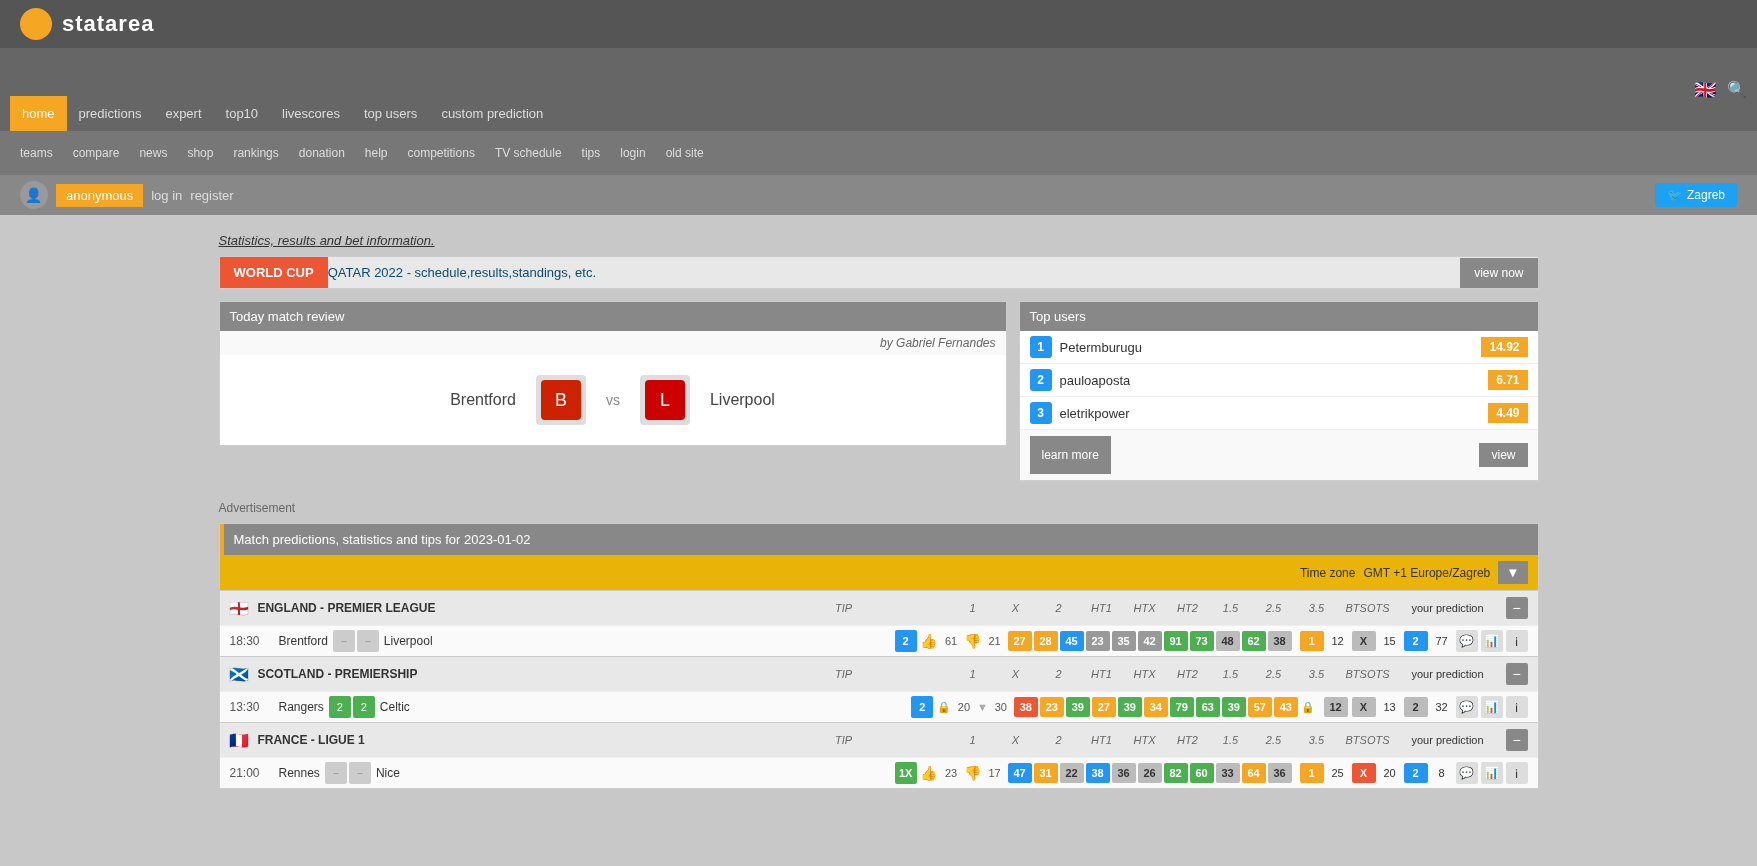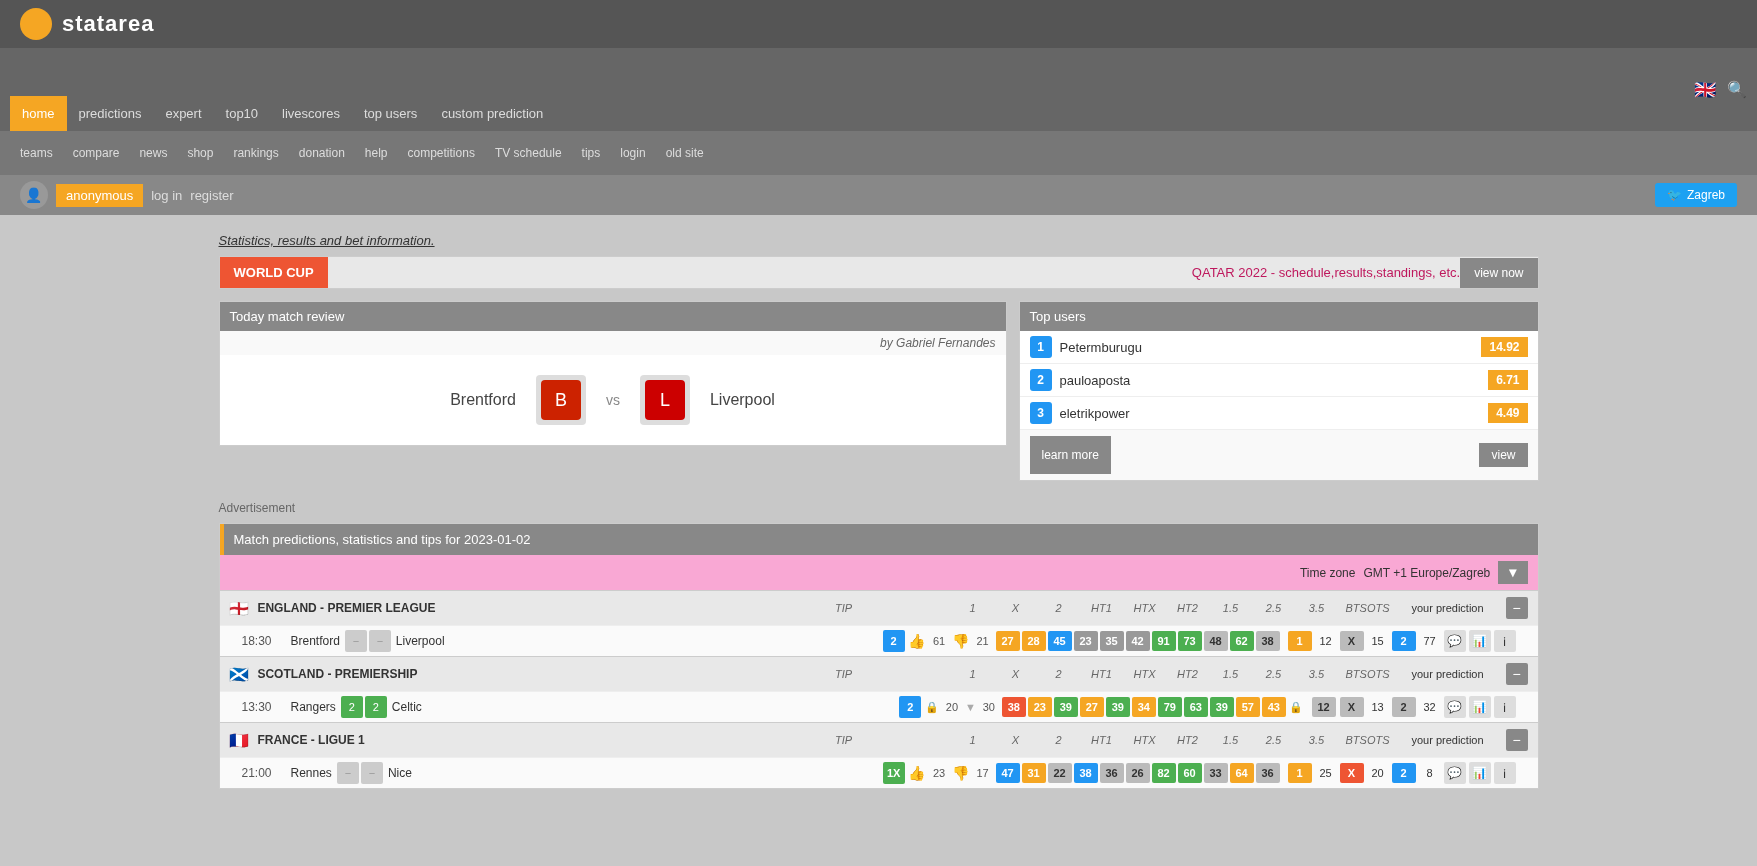--- a/index.html
+++ b/index.html
@@ -30,21 +30,21 @@
     .tweet-btn { margin-left: auto; background: #1da1f2; color: #fff; border: none; padding: 5px 12px; cursor: pointer; font-size: 12px; border-radius: 3px; display: flex; align-items: center; gap: 5px; }
 
     
     .main { max-width: 1340px; margin: 0 auto; padding: 10px; }
 
     .tagline { padding: 8px 0; font-size: 13px; color: #333; font-style: italic; text-decoration: underline; }
 
     
     .world-cup-banner { display: flex; align-items: center; background: #e8e8e8; border: 1px solid #ccc; margin-bottom: 12px; }
     .wc-label { background: #e53; color: #fff; padding: 8px 14px; font-weight: bold; font-size: 13px; white-space: nowrap; }
-    .wc-text { flex: 1; text-align: right; font-size: 13px; color: #be185d; }
+    .wc-text { flex: 1; text-align: left; font-size: 13px; color: #0c4a6e; }
     .wc-btn { background: #888; color: #fff; border: none; padding: 8px 14px; cursor: pointer; font-size: 12px; white-space: nowrap; }
 
     
     .two-col { display: flex; gap: 12px; margin-bottom: 12px; }
     .col-left { flex: 1; }
     .col-right { width: 520px; }
 
     
     .panel { background: #fff; border: 1px solid #ccc; }
     .panel-header { background: #888; color: #fff; padding: 7px 10px; font-size: 13px; }
@@ -71,33 +71,33 @@
     .view-btn { margin-left: auto; background: #888; color: #fff; border: none; padding: 5px 12px; cursor: pointer; font-size: 12px; }
 
     
     .advertisement { padding: 8px 0; color: #666; font-size: 12px; }
 
     
     .predictions-section { background: #fff; border: 1px solid #ccc; margin-bottom: 12px; }
     .predictions-header { background: #888; color: #fff; padding: 8px 10px; font-size: 13px; border-left: 4px solid #f5a623; }
 
     
-    .tz-bar { display: flex; align-items: center; justify-content: flex-end; padding: 6px 10px; background: #f9a8d4; gap: 8px; font-size: 12px; }
+    .tz-bar { display: flex; align-items: center; justify-content: flex-end; padding: 6px 10px; background: #eab308; gap: 8px; font-size: 12px; }
     .tz-dropdown { background: #888; color: #fff; border: none; padding: 4px 8px; cursor: pointer; }
 
     
     .league-row { display: flex; align-items: center; padding: 6px 10px; background: #e8e8e8; gap: 8px; border-top: 1px solid #ccc; }
     .league-flag { font-size: 16px; }
     .league-name { font-weight: bold; font-size: 12px; flex: 1; }
     .col-labels { display: flex; align-items: flex-end; gap: 15px; font-size: 11px; color: #666; font-style: italic; }
     .col-label { min-width: 28px; text-align: center; }
     .your-pred-label { min-width: 100px; text-align: center; font-size: 11px; }
 
     
-    .match-row { display: flex; align-items: center; padding: 4px 22px; border-top: 1px solid #eee; gap: 4px; background: #fafafa; }
+    .match-row { display: flex; align-items: center; padding: 4px 10px; border-top: 1px solid #eee; gap: 4px; background: #fafafa; }
     .match-time { min-width: 45px; font-size: 12px; color: #555; }
     .match-teams { flex: 1; display: flex; align-items: center; gap: 5px; font-size: 12px; }
     .match-score { display: flex; gap: 2px; }
     .score-box { min-width: 22px; height: 22px; display: flex; align-items: center; justify-content: center; background: #ddd; font-size: 11px; border-radius: 2px; }
     .score-box.empty { background: #ccc; color: #999; }
     .tip-badge { min-width: 22px; height: 22px; background: #2196f3; color: #fff; display: flex; align-items: center; justify-content: center; font-size: 11px; font-weight: bold; border-radius: 2px; }
     .tip-badge-1x { background: #4caf50; }
     .thumb-up { color: #4caf50; font-size: 14px; }
     .thumb-down { color: #f44; font-size: 14px; }
     .vote-count { font-size: 11px; color: #555; min-width: 18px; text-align: center; }

